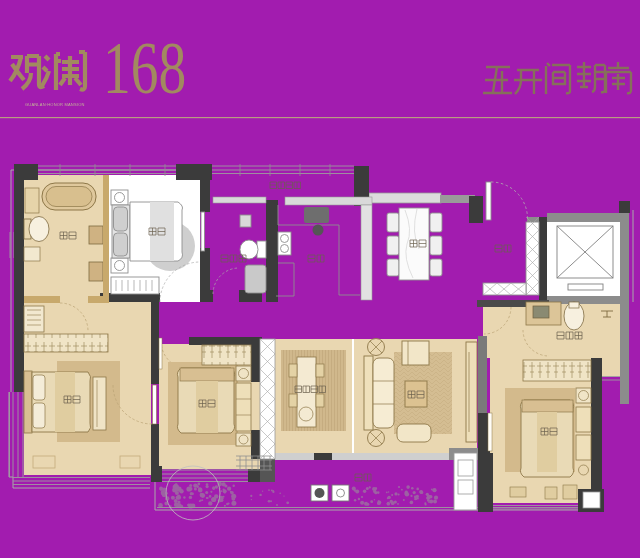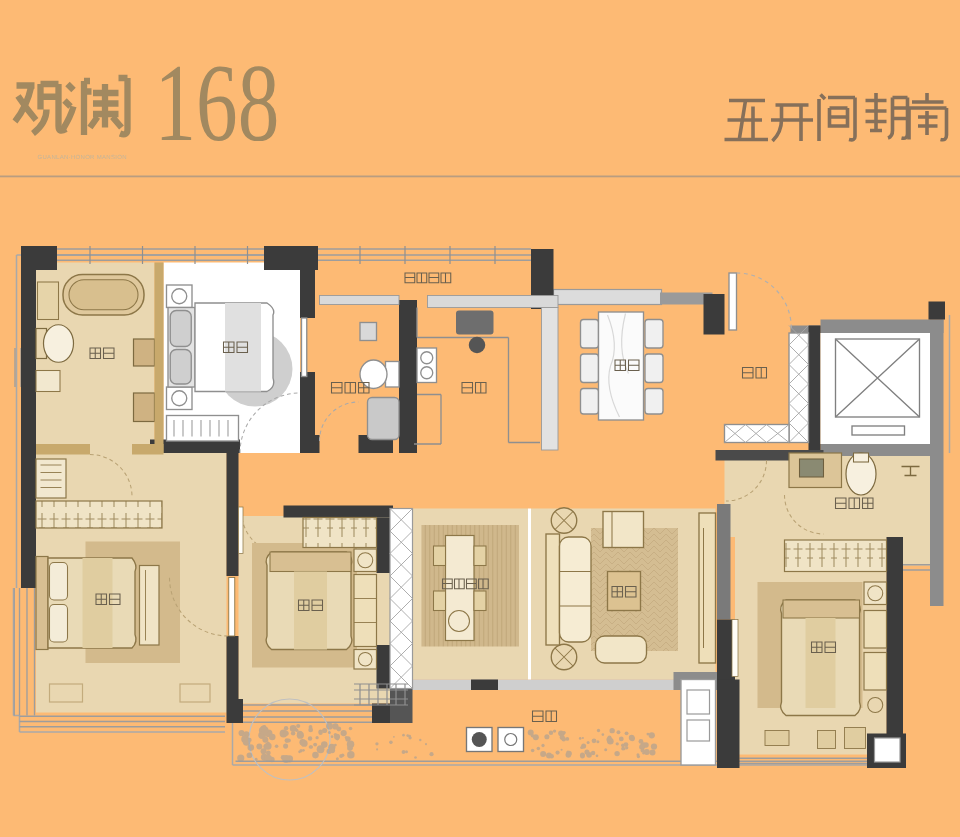--- a/index.html
+++ b/index.html
@@ -1,16 +1,16 @@
 <!DOCTYPE html>
 <html><head>
 <meta charset="utf-8">
 <style>
   html,body{margin:0;padding:0;background:#ffffff;}
-  #page{position:relative;width:640px;height:558px;background:#fdba74;overflow:hidden;
+  #page{position:relative;width:640px;height:558px;background:#a21caf;overflow:hidden;
         font-family:"Liberation Sans", sans-serif;}
 </style>
 </head>
 <body>
 <div id="page">
 <svg width="640" height="558" viewBox="0 0 640 558" xmlns="http://www.w3.org/2000/svg">
 <defs>
   <pattern id="hatchx" width="14" height="14" patternUnits="userSpaceOnUse">
     <path d="M0,0 L14,14 M14,0 L0,14" stroke="#9a9a9a" stroke-width="0.7" fill="none"></path>
   </pattern>

